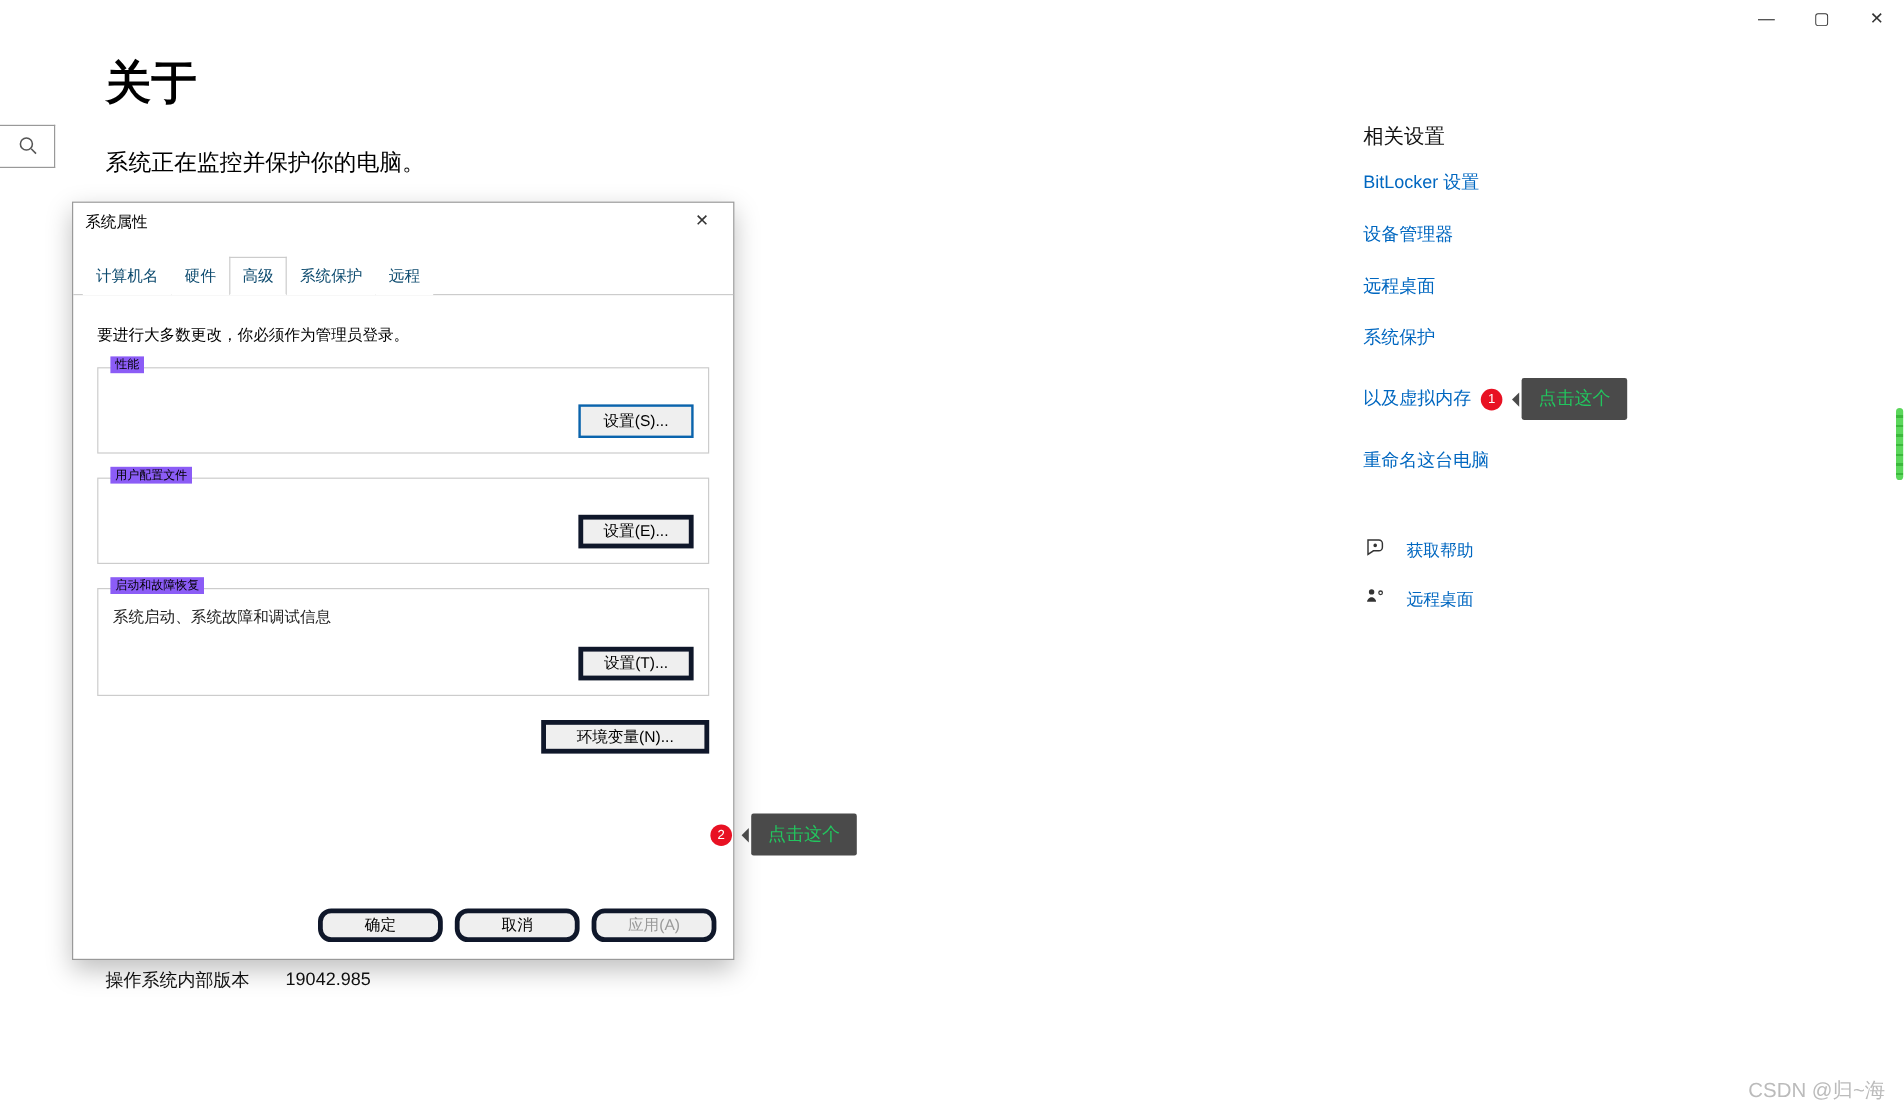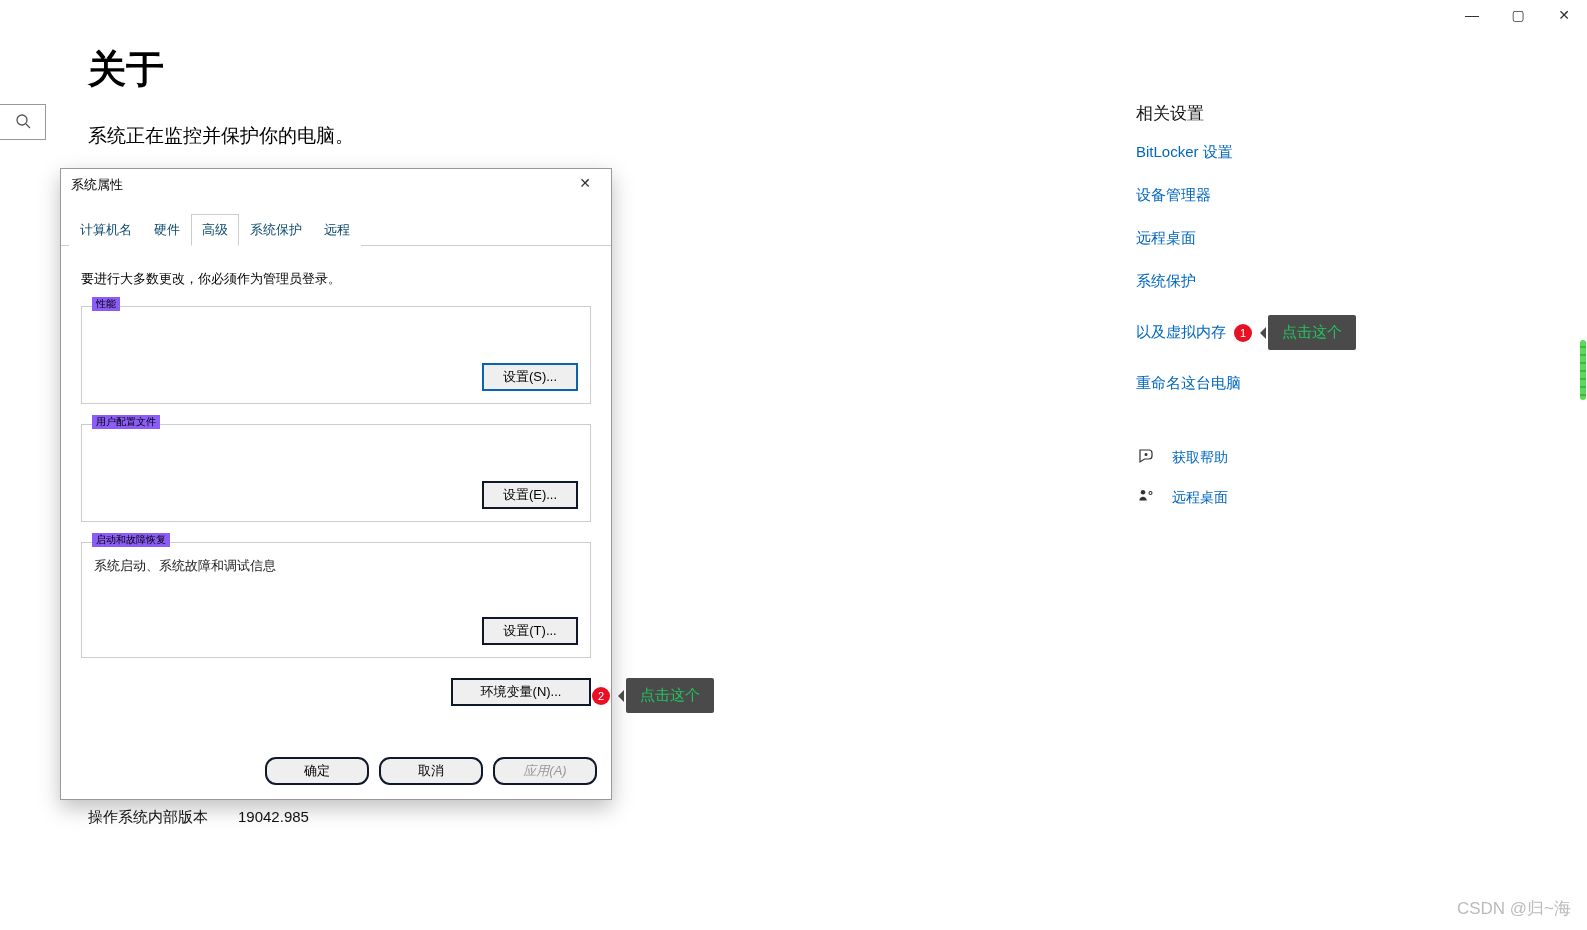--- a/index.html
+++ b/index.html
@@ -196,38 +196,37 @@
     padding: 0 4px;
     font-size: 10px;
   }
   .group-desc {
     font-size: 13px;
     color: #222;
   }
   .group-btn-row {
     display: flex;
     justify-content: flex-end;
-    margin-top: 42px;
+    margin-top: 16px;
   }
   .win-btn {
     min-width: 96px;
     height: 28px;
-    border: 2px solid #0f172a;
+    border: 4px solid #0f172a;
     background: #efefef;
     font-size: 13px;
     cursor: pointer;
     font-family: inherit;
   }
   .win-btn.primary {
     border: 2px solid #0a64ad;
   }
   .win-btn:disabled {
     color: #999;
     cursor: default;
-    font-style: italic;
   }
   .envvar-row {
     display: flex;
     justify-content: flex-end;
     margin-top: 8px;
     margin-bottom: 10px;
   }
   .envvar-row .win-btn { min-width: 140px; }
   .dialog-footer {
     position: absolute;

